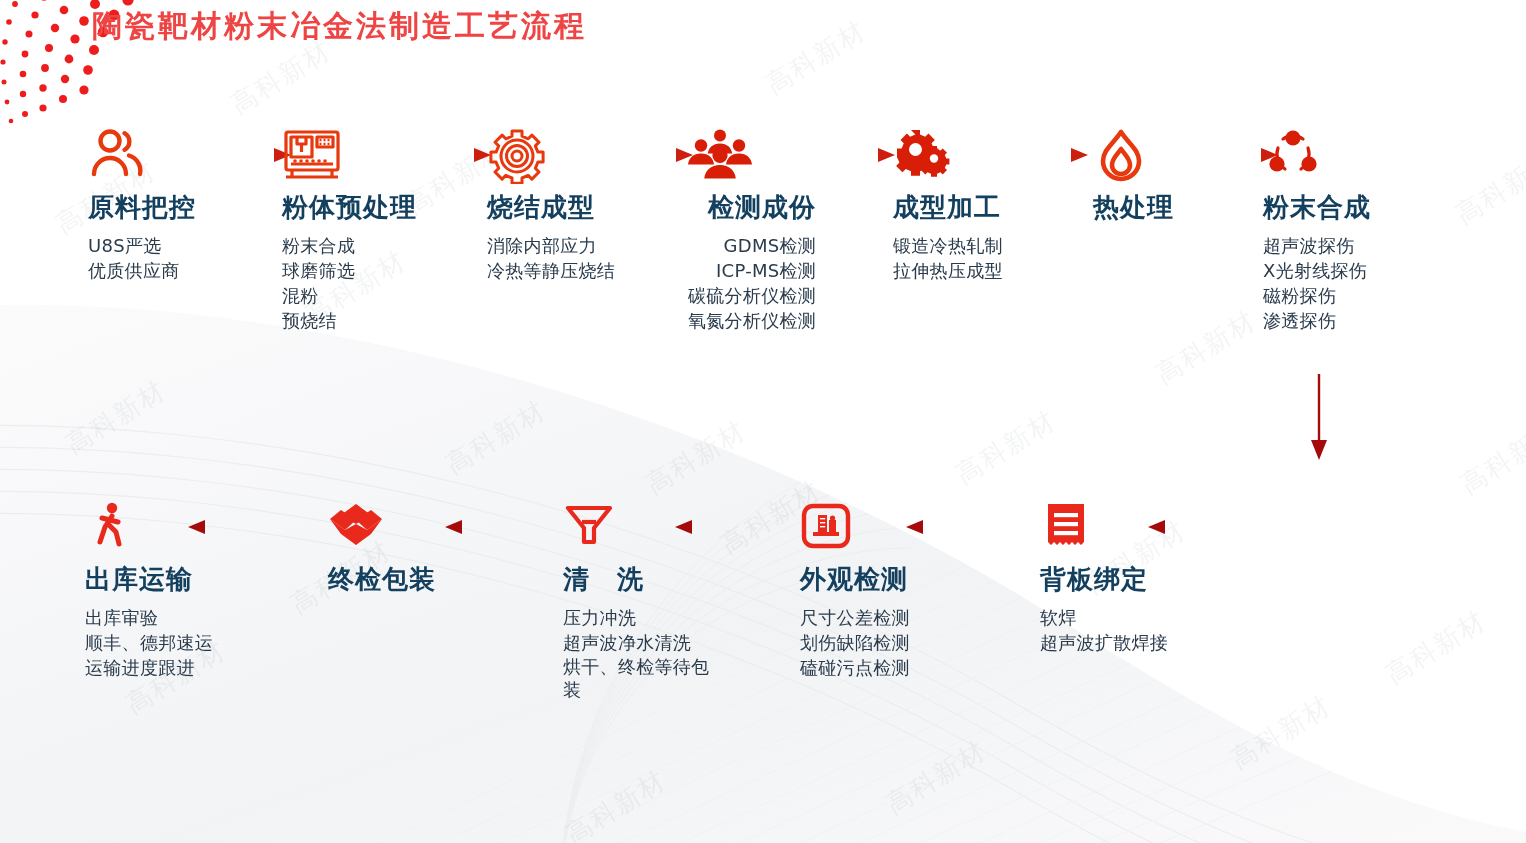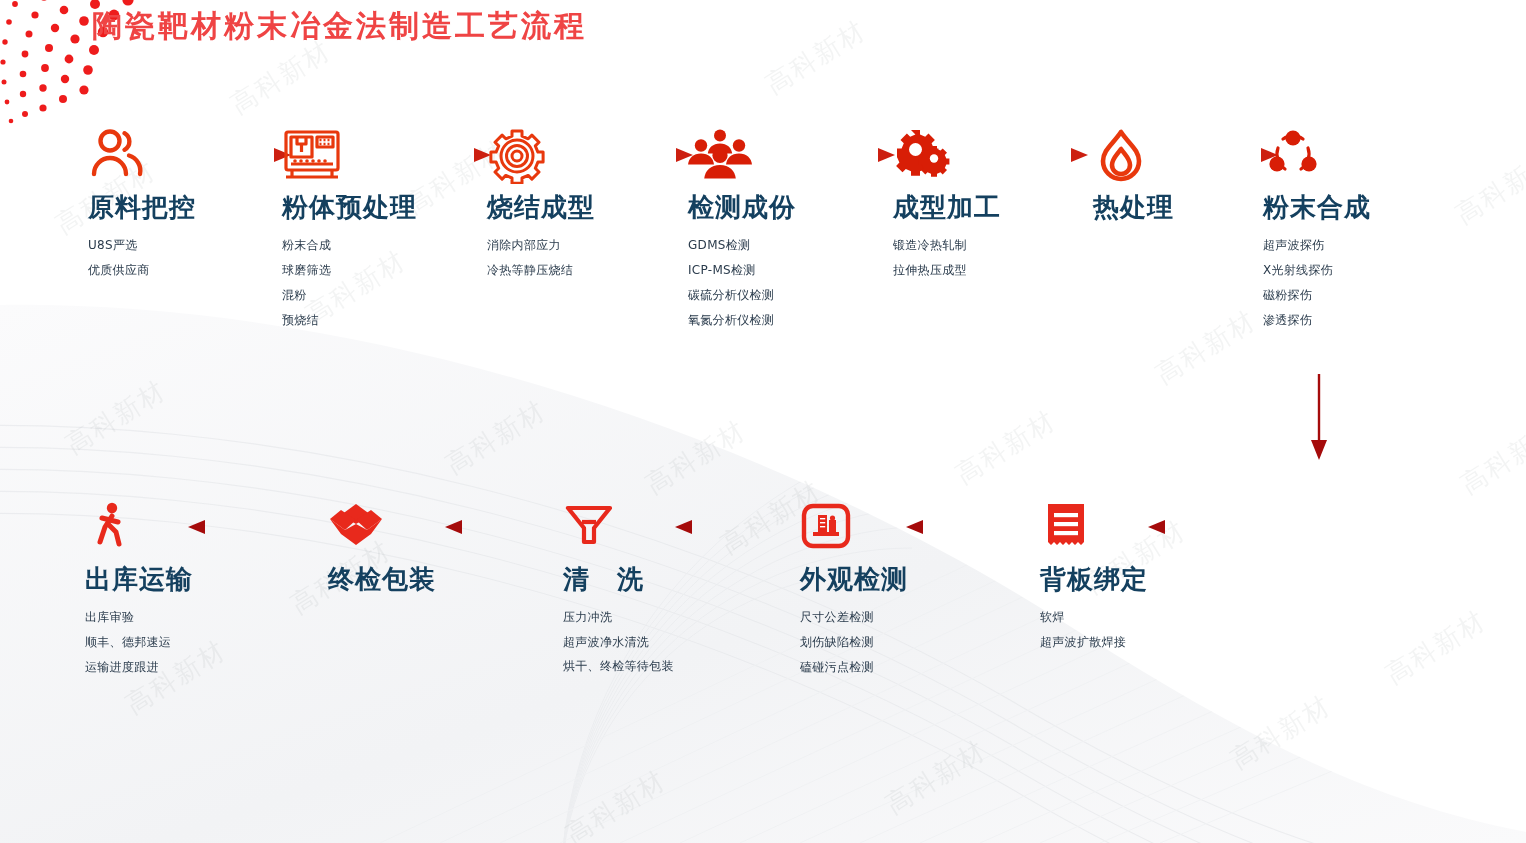--- a/index.html
+++ b/index.html
@@ -52,21 +52,21 @@
     margin:0 0 8px 0;
     font-size:26px;
     font-weight:bold;
     color:#14405f;
     letter-spacing:1px;
     white-space:nowrap;
     font-family:"DejaVu Sans","Liberation Sans",sans-serif;
   }
   .step ul{list-style:none;margin:0;padding:0;}
   .step ul li{
-    font-size:12px;
+    font-size:18px;
     line-height:25px;
     color:#2a3b4c;
     font-family:"DejaVu Sans","Liberation Sans",sans-serif;
     letter-spacing:.3px;
   }
   .step ul li.wrap{white-space:normal;max-width:152px;line-height:23px;}
 
   
   .arrow{position:absolute;z-index:4;height:20px;}
   .arrow svg{display:block;}
@@ -331,21 +331,21 @@
           <linearGradient id="ag3" x1="0" y1="0" x2="1" y2="0">
         <stop offset="0%" stop-color="#e8796a"></stop>
             <stop offset="100%" stop-color="#cc1f10"></stop>
       </linearGradient>
         </defs>
       <line x1="2" y1="9" x2="78" y2="9" stroke="url(#ag3)" stroke-width="3.2"></line>
       <polygon points="76,2 93,9 76,16" fill="#cc1f10"></polygon>
     </svg>
   </div>
 
-  <div class="step" style="left:688px;top:128px;">
+  <div class="step" style="left:688px;top:128px;text-align:right;">
     <span class="icon">
       <svg width="64" height="56" viewBox="0 0 64 56">
         <g fill="#d81e06">
           <circle cx="32" cy="7.5" r="6"></circle>
           <path d="M32 15.5 c-7 0-11.5 4.2-12.2 10 h24.4 c-0.7-5.8-5.2-10-12.2-10z"></path>
           <circle cx="13" cy="17.5" r="6.2"></circle>
           <path d="M13 25.5 c-7.5 0-12.3 4.6-13 11 h26 c-0.7-6.4-5.5-11-13-11z"></path>
           <circle cx="51" cy="17.5" r="6.2"></circle>
           <path d="M51 25.5 c-7.5 0-12.3 4.6-13 11 h26 c-0.7-6.4-5.5-11-13-11z"></path>
           <circle cx="32" cy="27.5" r="7.6"></circle>

